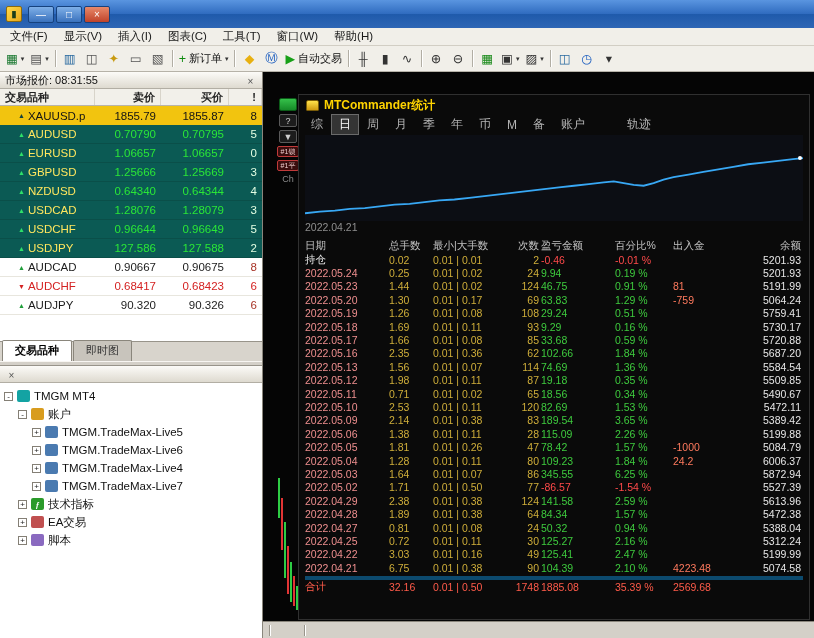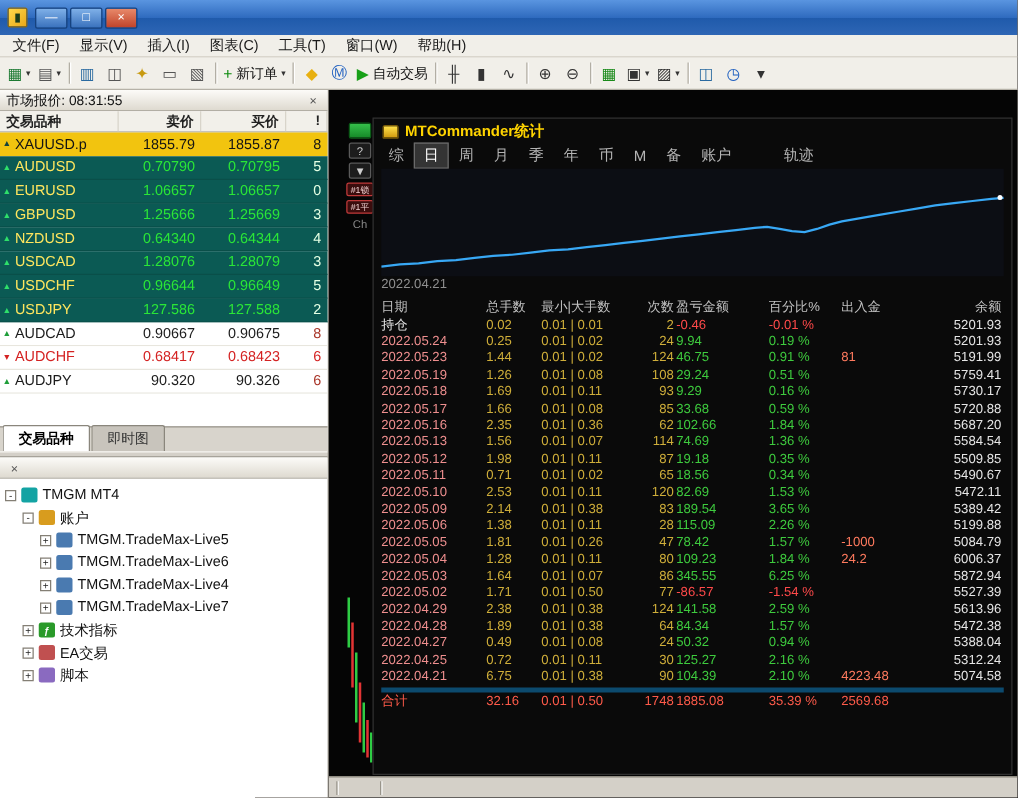--- a/index.html
+++ b/index.html
@@ -31,21 +31,21 @@
 .hdr-title{flex:1}
 .hdr-close{width:13px;height:13px;font-size:10px;color:#555;display:flex;align-items:center;justify-content:center}
 
 
 .mw-panel{height:289px;background:#fff;display:flex;flex-direction:column;flex:none}
 .mw-cols,.mw-row{display:grid;grid-template-columns:95px 66px 68px 1fr}
 .mw-cols{height:17px;background:#f2f0ea;border-bottom:1px solid #b8b4aa;font-size:11px;font-weight:bold;color:#222;flex:none}
 .mw-cols span{padding:0 5px;border-right:1px solid #d8d4ca;display:flex;align-items:center}
 .mw-cols span.num{justify-content:flex-end}
 .mw-row{height:19px;align-items:center;font-size:11.5px}
-.mw-sym-cell{display:flex;align-items:center;gap:3px;padding-left:2px;overflow:hidden}
+.mw-sym-cell{display:flex;align-items:center;gap:3px;padding-left:18px;overflow:hidden}
 .mw-ico{font-size:7px;line-height:1}
 .mw-num,.mw-spr{text-align:right;padding-right:5px}
 .r-gold{background:#f2c40f;color:#141414}
 .r-gold .mw-ico{color:#14423c}
 .r-dark{background:#0b5a54;border-bottom:1px solid #0a4f49}
 .r-dark .mw-sym{color:#ffe65e}
 .r-dark .mw-num{color:#2ae637}
 .r-dark .mw-spr{color:#e4ffe4}
 .r-dark .mw-ico{color:#2ee06a}
 .r-light{background:#fff;color:#1c1c1c;border-bottom:1px solid #e8e6de}
@@ -474,20 +474,30 @@
               <span class="c-date">2022.05.23</span>
               <span class="c-num">1.44</span>
               <span class="c-num">0.01 | 0.02</span>
               <span class="c-num c-r">124</span>
               <span class="c-pos">46.75</span>
               <span class="c-pos">0.91 %</span>
               <span class="c-dep">81</span>
               <span class="c-bal c-r">5191.99</span>
             </div>
             <div class="mtc-row">
+              <span class="c-date">2022.05.20</span>
+              <span class="c-num">1.30</span>
+              <span class="c-num">0.01 | 0.17</span>
+              <span class="c-num c-r">69</span>
+              <span class="c-pos">63.83</span>
+              <span class="c-pos">1.29 %</span>
+              <span class="c-dep">-759</span>
+              <span class="c-bal c-r">5064.24</span>
+            </div>
+            <div class="mtc-row">
               <span class="c-date">2022.05.19</span>
               <span class="c-num">1.26</span>
               <span class="c-num">0.01 | 0.08</span>
               <span class="c-num c-r">108</span>
               <span class="c-pos">29.24</span>
               <span class="c-pos">0.51 %</span>
               <span class="c-dep"></span>
               <span class="c-bal c-r">5759.41</span>
             </div>
             <div class="mtc-row">
@@ -635,37 +645,47 @@
               <span class="c-num">1.89</span>
               <span class="c-num">0.01 | 0.38</span>
               <span class="c-num c-r">64</span>
               <span class="c-pos">84.34</span>
               <span class="c-pos">1.57 %</span>
               <span class="c-dep"></span>
               <span class="c-bal c-r">5472.38</span>
             </div>
             <div class="mtc-row">
               <span class="c-date">2022.04.27</span>
-              <span class="c-num">0.49</span>
+              <span class="c-num">0.81</span>
               <span class="c-num">0.01 | 0.08</span>
               <span class="c-num c-r">24</span>
               <span class="c-pos">50.32</span>
               <span class="c-pos">0.94 %</span>
               <span class="c-dep"></span>
               <span class="c-bal c-r">5388.04</span>
             </div>
             <div class="mtc-row">
               <span class="c-date">2022.04.25</span>
               <span class="c-num">0.72</span>
               <span class="c-num">0.01 | 0.11</span>
               <span class="c-num c-r">30</span>
               <span class="c-pos">125.27</span>
               <span class="c-pos">2.16 %</span>
               <span class="c-dep"></span>
               <span class="c-bal c-r">5312.24</span>
+            </div>
+            <div class="mtc-row">
+              <span class="c-date">2022.04.22</span>
+              <span class="c-num">3.03</span>
+              <span class="c-num">0.01 | 0.16</span>
+              <span class="c-num c-r">49</span>
+              <span class="c-pos">125.41</span>
+              <span class="c-pos">2.47 %</span>
+              <span class="c-dep"></span>
+              <span class="c-bal c-r">5199.99</span>
             </div>
             <div class="mtc-row">
               <span class="c-date">2022.04.21</span>
               <span class="c-num">6.75</span>
               <span class="c-num">0.01 | 0.38</span>
               <span class="c-num c-r">90</span>
               <span class="c-pos">104.39</span>
               <span class="c-pos">2.10 %</span>
               <span class="c-dep">4223.48</span>
               <span class="c-bal c-r">5074.58</span>

